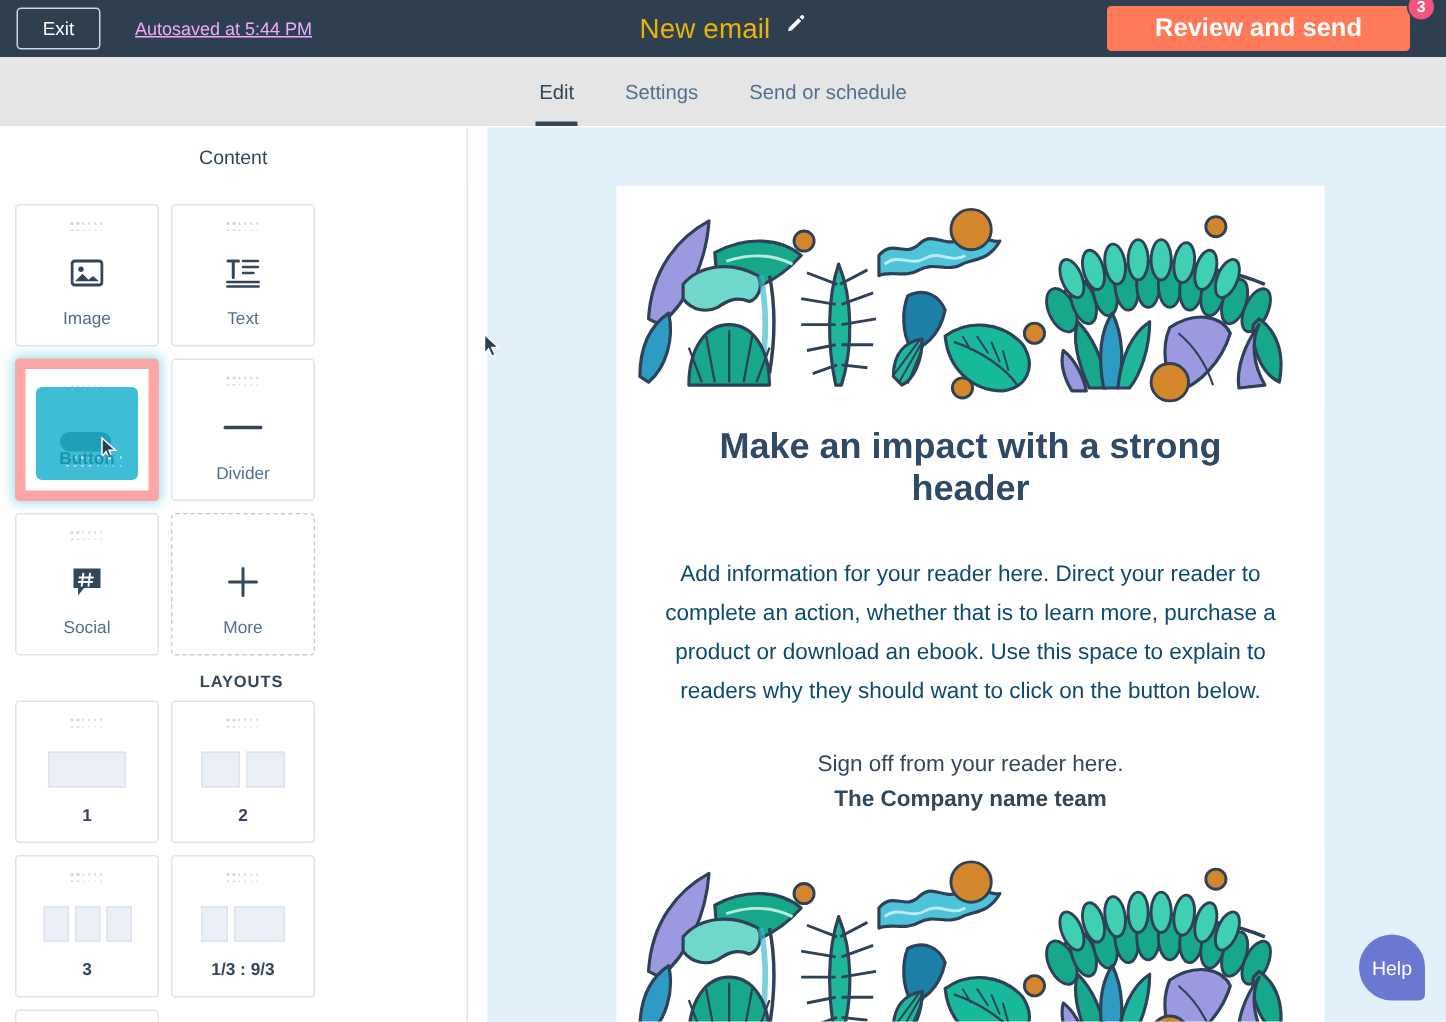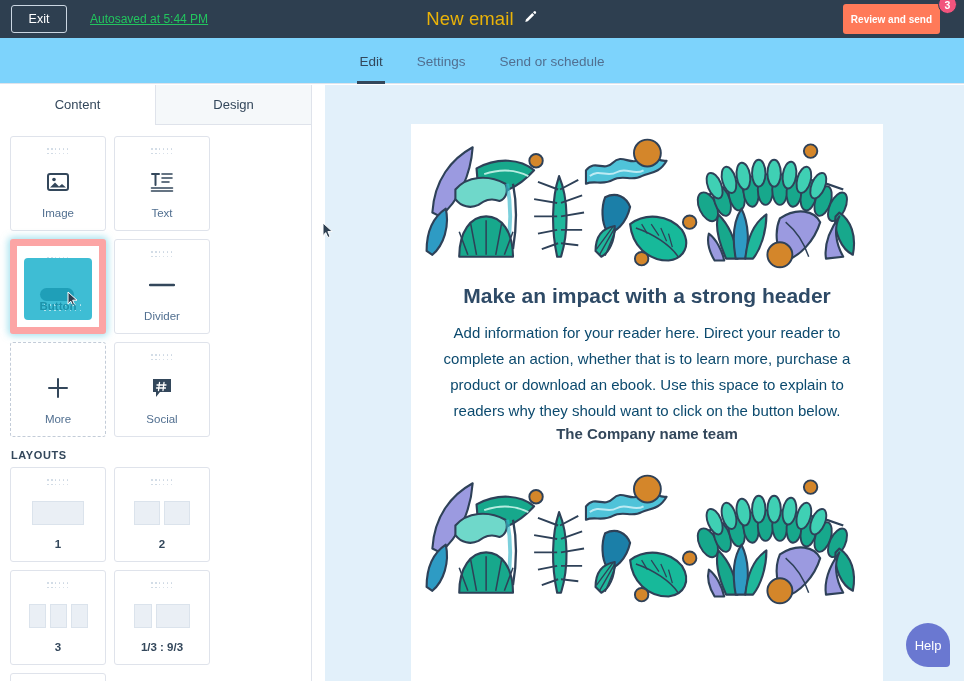--- a/index.html
+++ b/index.html
@@ -25,67 +25,67 @@
     border-radius: 3px;
     background: transparent;
     color: #ffffff;
     font-size: 12.5px;
     font-family: "Liberation Sans", sans-serif;
     cursor: pointer;
     display: flex; align-items: center; justify-content: center;
   }
   .autosave {
     margin-left: 23px;
-    color: #22c55e;
+    color: #f0abfc;
     font-size: 12px;
     text-decoration: underline;
     cursor: pointer;
     white-space: nowrap;
   }
   .email-title-wrap {
     position: absolute; left: 0; right: 0;
     display: flex; align-items: center; justify-content: center;
     gap: 9px;
     pointer-events: none;
   }
   .email-title {
     color: #eab308;
     font-size: 18.5px;
     letter-spacing: .1px;
   }
   .pencil-icon { display: block; pointer-events: auto; cursor: pointer; }
 
   .review-btn {
     position: absolute; right: 24px; top: 4px;
-    height: 30px; padding: 0 8px;
+    height: 30px; padding: 0 32px;
     background: #ff7a59;
     color: #ffffff;
     border: none; border-radius: 3px;
-    font-size: 10px; font-weight: bold;
+    font-size: 17px; font-weight: bold;
     font-family: "Liberation Sans", sans-serif;
     cursor: pointer;
     display: flex; align-items: center;
     white-space: nowrap;
   }
   .badge {
     position: absolute; right: 7px; top: -5px;
     width: 19px; height: 19px;
     background: #f2547d;
     border-radius: 50%;
     color: #ffffff;
     font-size: 10.5px; font-weight: bold;
     display: flex; align-items: center; justify-content: center;
     border: 1.5px solid #2e3f50;
   }
 
   
   .subbar {
     position: absolute; top: 38px; left: 0;
     width: 964px; height: 46px;
-    background: #7dd3fc;
+    background: #e5e5e5;
     border-bottom: 1px solid #dfe3eb;
   }
   .tabs {
     position: absolute; left: 0; right: 0; top: 0;
     height: 46px;
     display: flex; align-items: center; justify-content: center;
     gap: 30px;
   }
   .tab {
     font-size: 13.5px;
@@ -125,20 +125,21 @@
     border-top: 5px solid #516f90;
   }
 
   
   .sidebar {
     position: absolute; top: 85px; left: 0;
     width: 312px; height: 596px;
     background: #ffffff;
     border-right: 1px solid #dfe3eb;
     overflow: hidden;
+    text-align: center;
   }
   .side-tabs { display: flex; height: 40px; }
   .side-tab {
     flex: 1;
     display: flex; align-items: center; justify-content: center;
     font-size: 13px;
     color: #33475b;
     cursor: pointer;
     background: #f5f8fa;
     border-bottom: 1px solid #dfe3eb;
@@ -258,23 +259,23 @@
     left: 86px; top: 39px;
     width: 472px; min-height: 560px;
     background: #ffffff;
   }
   .illus { display: block; width: 472px; }
   .email-body {
     padding: 10px 26px 0 26px;
     text-align: center;
   }
   .email-h1 {
-    font-size: 21px; font-weight: bold;
+    font-size: 24px; font-weight: bold;
     color: #2e4a66;
-    margin-bottom: 12px;
+    margin-bottom: 30px;
   }
   .email-p {
     font-size: 15px;
     color: #0c4a6e;
     line-height: 26px;
   }
   .email-signoff {
     font-size: 15px; color: #33475b;
     margin-top: 23px; line-height: 26px;
   }
@@ -325,21 +326,20 @@
   <div class="tabs">
     <div class="tab active">Edit</div>
     <div class="tab">Settings</div>
     <div class="tab">Send or schedule</div>
   </div>
 </div>
 
 <div class="sidebar">
   <div class="side-tabs">
     <div class="side-tab active">Content</div>
-    <div class="side-tab">Design</div>
   </div>
 
   <div class="blocks">
 
     <div class="block-tile">
       <div class="grip">
         <i></i>
           <i></i>
           <i></i>
           <i></i>
@@ -447,43 +447,20 @@
           <i></i>
       </div>
       <div class="tile-icon">
         <svg width="26" height="6" viewBox="0 0 26 6">
           <path d="M1 3h24" stroke="#33475b" stroke-width="2.4" stroke-linecap="round"></path>
         </svg>
       </div>
       <div class="tile-label">Divider</div>
     </div>
 
-    <div class="block-tile dashed">
-      <div class="grip" style="visibility:hidden">
-        <i></i>
-          <i></i>
-          <i></i>
-          <i></i>
-          <i></i>
-          <i></i>
-          <i></i>
-          <i></i>
-          <i></i>
-          <i></i>
-          <i></i>
-          <i></i>
-      </div>
-      <div class="tile-icon">
-        <svg width="24" height="24" viewBox="0 0 24 24">
-          <path d="M12 3v18M3 12h18" stroke="#33475b" stroke-width="2" stroke-linecap="round"></path>
-        </svg>
-      </div>
-      <div class="tile-label">More</div>
-    </div>
-
     <div class="block-tile">
       <div class="grip">
         <i></i>
           <i></i>
           <i></i>
           <i></i>
           <i></i>
           <i></i>
           <i></i>
           <i></i>
@@ -492,20 +469,43 @@
           <i></i>
           <i></i>
       </div>
       <div class="tile-icon">
         <svg width="22" height="22" viewBox="0 0 22 22">
           <path d="M2 2h18v13H9l-4 5v-5H2z" fill="#33475b"></path>
           <path d="M8.5 5.5l-1 8M13 5.5l-1 8M6 8h9M5.5 11h9" stroke="#ffffff" stroke-width="1.3" stroke-linecap="round"></path>
         </svg>
       </div>
       <div class="tile-label">Social</div>
+    </div>
+
+    <div class="block-tile dashed">
+      <div class="grip" style="visibility:hidden">
+        <i></i>
+          <i></i>
+          <i></i>
+          <i></i>
+          <i></i>
+          <i></i>
+          <i></i>
+          <i></i>
+          <i></i>
+          <i></i>
+          <i></i>
+          <i></i>
+      </div>
+      <div class="tile-icon">
+        <svg width="24" height="24" viewBox="0 0 24 24">
+          <path d="M12 3v18M3 12h18" stroke="#33475b" stroke-width="2" stroke-linecap="round"></path>
+        </svg>
+      </div>
+      <div class="tile-label">More</div>
     </div>
   </div>
 
   <div class="layouts-head">LAYOUTS</div>
 
   <div class="blocks" style="padding-top:0">
 
     <div class="layout-tile">
       <div class="grip">
         <i></i>
@@ -683,20 +683,21 @@
           <circle cx="378" cy="130" r="13" fill="#d4862a" stroke="#2e4158" stroke-width="2"></circle>
         </g>
       </defs>
       <rect width="472" height="150" fill="#ffffff"></rect>
       <use href="#leafset" transform="translate(6,6) scale(0.96)"></use>
     </svg>
 
     <div class="email-body">
       <div class="email-h1">Make an impact with a strong header</div>
       <div class="email-p">Add information for your reader here. Direct your reader to complete an action, whether that is to learn more, purchase a product or download an ebook. Use this space to explain to readers why they should want to click on the button below.</div>
+      <div class="email-signoff">Sign off from your reader here.</div>
       <div class="email-team">The Company name team</div>
     </div>
 
     <svg class="illus" viewBox="0 0 472 150">
       <rect width="472" height="150" fill="#ffffff"></rect>
       <use href="#leafset" transform="translate(6,4) scale(0.96)"></use>
     </svg>
   </div>
 </div>
 

